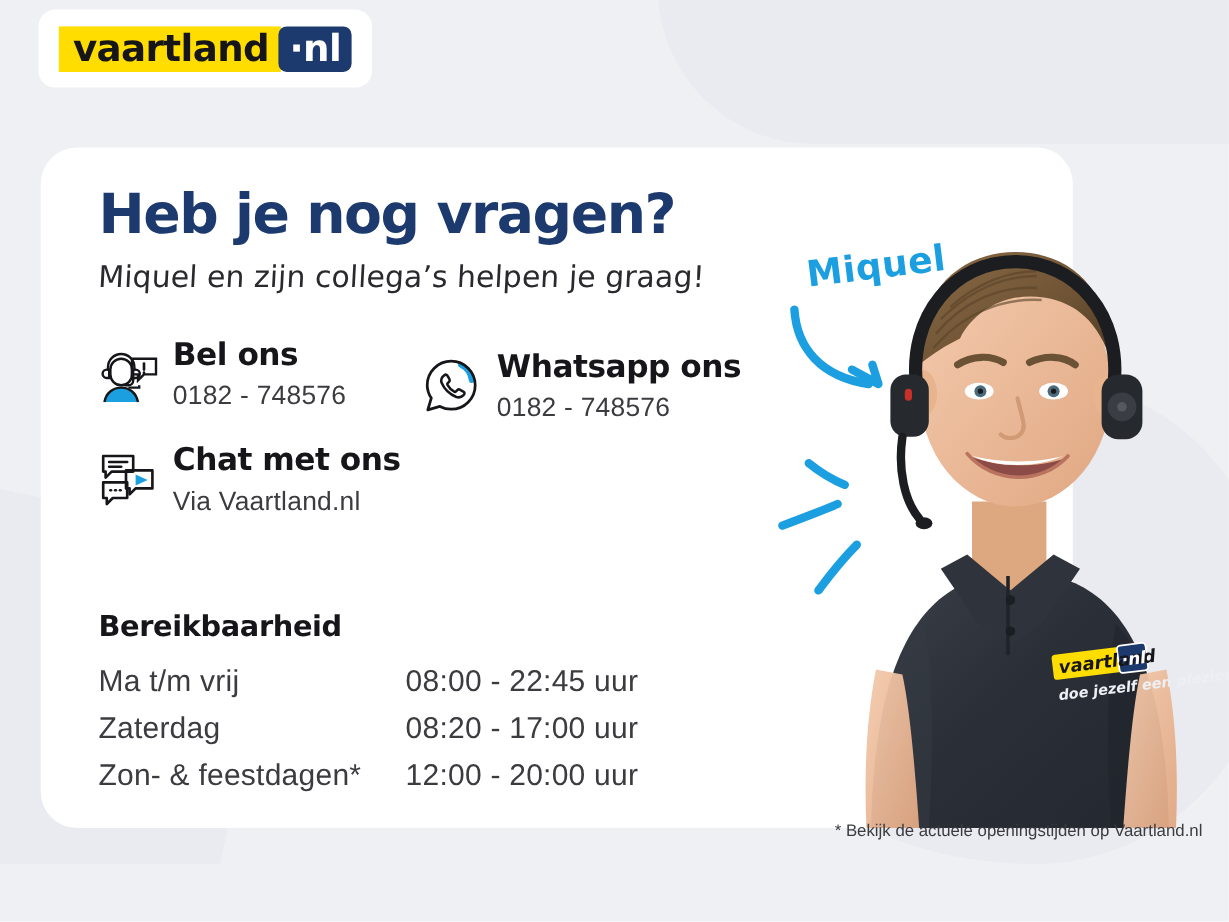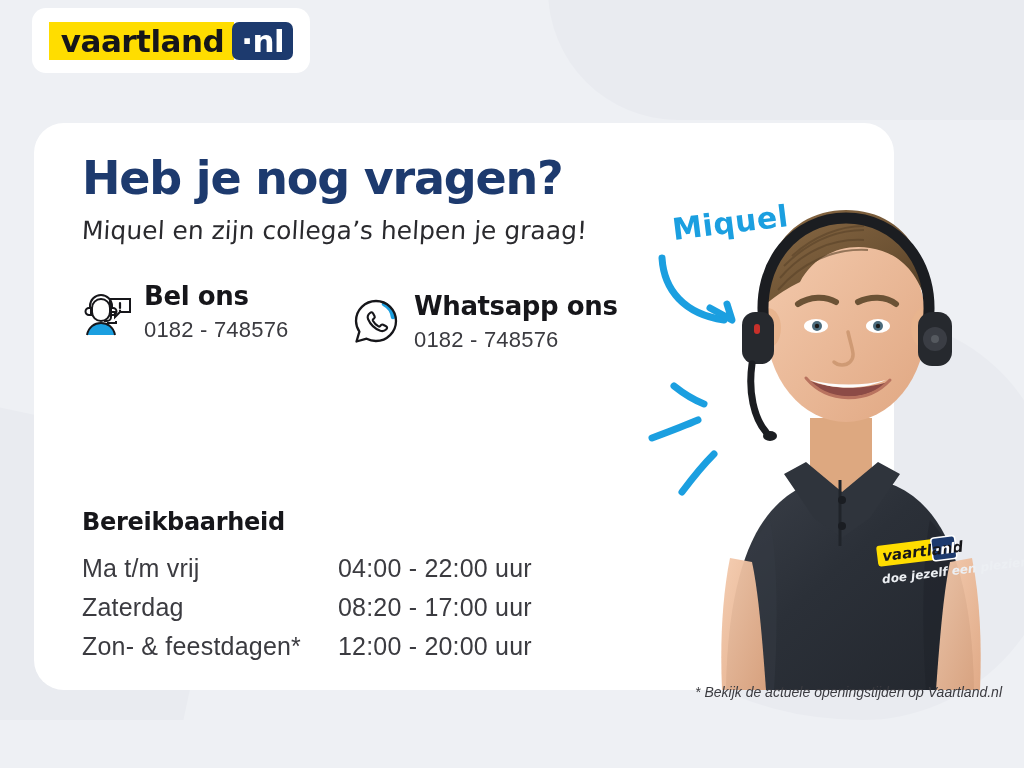--- a/index.html
+++ b/index.html
@@ -106,21 +106,21 @@
   .miquel{
     position:absolute;left:672px;top:205px;
     font-family:"DejaVu Sans", sans-serif;
     font-size:30px;font-weight:700;color:#1b9fe0;
     transform:rotate(-7deg);letter-spacing:0.5px;white-space:nowrap;
   }
 
   
   .footnote{
     position:absolute;right:22px;top:684px;
-    font-size:14px;font-style:italic;color:#3b3b40;
+    font-size:14px;color:#3b3b40;
     font-family:"Liberation Sans", sans-serif;white-space:nowrap;
   }
 </style>
 </head>
 <body>
 
 <div class="stage">
 
   <div class="bg-round-tr"></div>
   <div class="bg-soft-left"></div>
@@ -171,27 +171,50 @@
           <path d="M26 6a20 20 0 0 1 0 40 19.6 19.6 0 0 1-9.4-2.3L6.5 46.5l2.9-9.8A19.8 19.8 0 0 1 6 26 20 20 0 0 1 26 6z" fill="none" stroke="#16161a" stroke-width="2.3" stroke-linejoin="round"></path>
           <path d="M20 18c1.2-1.2 2.4-1 3 .2l1.6 3c.4.8.2 1.4-.4 2l-1.1 1.1c-.4.4-.5.9-.2 1.5a14 14 0 0 0 5.6 5.6c.6.3 1.1.2 1.5-.2l1.1-1.1c.6-.6 1.2-.8 2-.4l3 1.6c1.2.6 1.4 1.8.2 3-1.6 1.6-3.6 2.3-6 1.5A22 22 0 0 1 18 24c-.8-2.4-.1-4.4 2-6z" fill="none" stroke="#16161a" stroke-width="2.1" stroke-linejoin="round"></path>
         </svg>
       </span>
       <span class="c-txt">
         <span class="c-title">Whatsapp ons</span>
         <span class="c-sub">0182 - 748576</span>
       </span>
     </div>
 
+    <div class="contact c-chat">
+      <span class="c-icon">
+        <svg viewBox="0 0 52 52" width="52" height="52">
+          <g fill="none" stroke="#16161a" stroke-width="2.2" stroke-linejoin="round">
+            <path d="M6 7h25v13H13l-5 5v-5H6z"></path>
+            <path d="M6 29h20v13H14l-5 5v-5H6z"></path>
+            <path d="M25 19h22v15H33l-5 5v-5h-3z"></path>
+          </g>
+          <g stroke="#16161a" stroke-width="2.2" stroke-linecap="round">
+            <path d="M11 12h15"></path>
+              <path d="M11 16h10"></path>
+            <path d="M12 35.5h.5"></path>
+              <path d="M16 35.5h.5"></path>
+              <path d="M20 35.5h.5"></path>
+          </g>
+          <path d="M33 22.5l10 4.5-10 4.5z" fill="#1b9fe0"></path>
+        </svg>
+      </span>
+      <span class="c-txt">
+        <span class="c-title">Chat met ons</span>
+        <span class="c-sub">Via Vaartland.nl</span>
+      </span>
+    </div>
 
     <div class="hours-title">Bereikbaarheid</div>
     <table class="hours-table">
       <tbody>
         <tr>
           <td class="day">Ma t/m vrij</td>
-          <td class="time">04:00 - 22:00 uur</td>
+          <td class="time">08:00 - 22:45 uur</td>
         </tr>
         <tr>
           <td class="day">Zaterdag</td>
           <td class="time">08:20 - 17:00 uur</td>
         </tr>
         <tr>
           <td class="day">Zon- &amp; feestdagen*</td>
           <td class="time">12:00 - 20:00 uur</td>
         </tr>
       </tbody>

